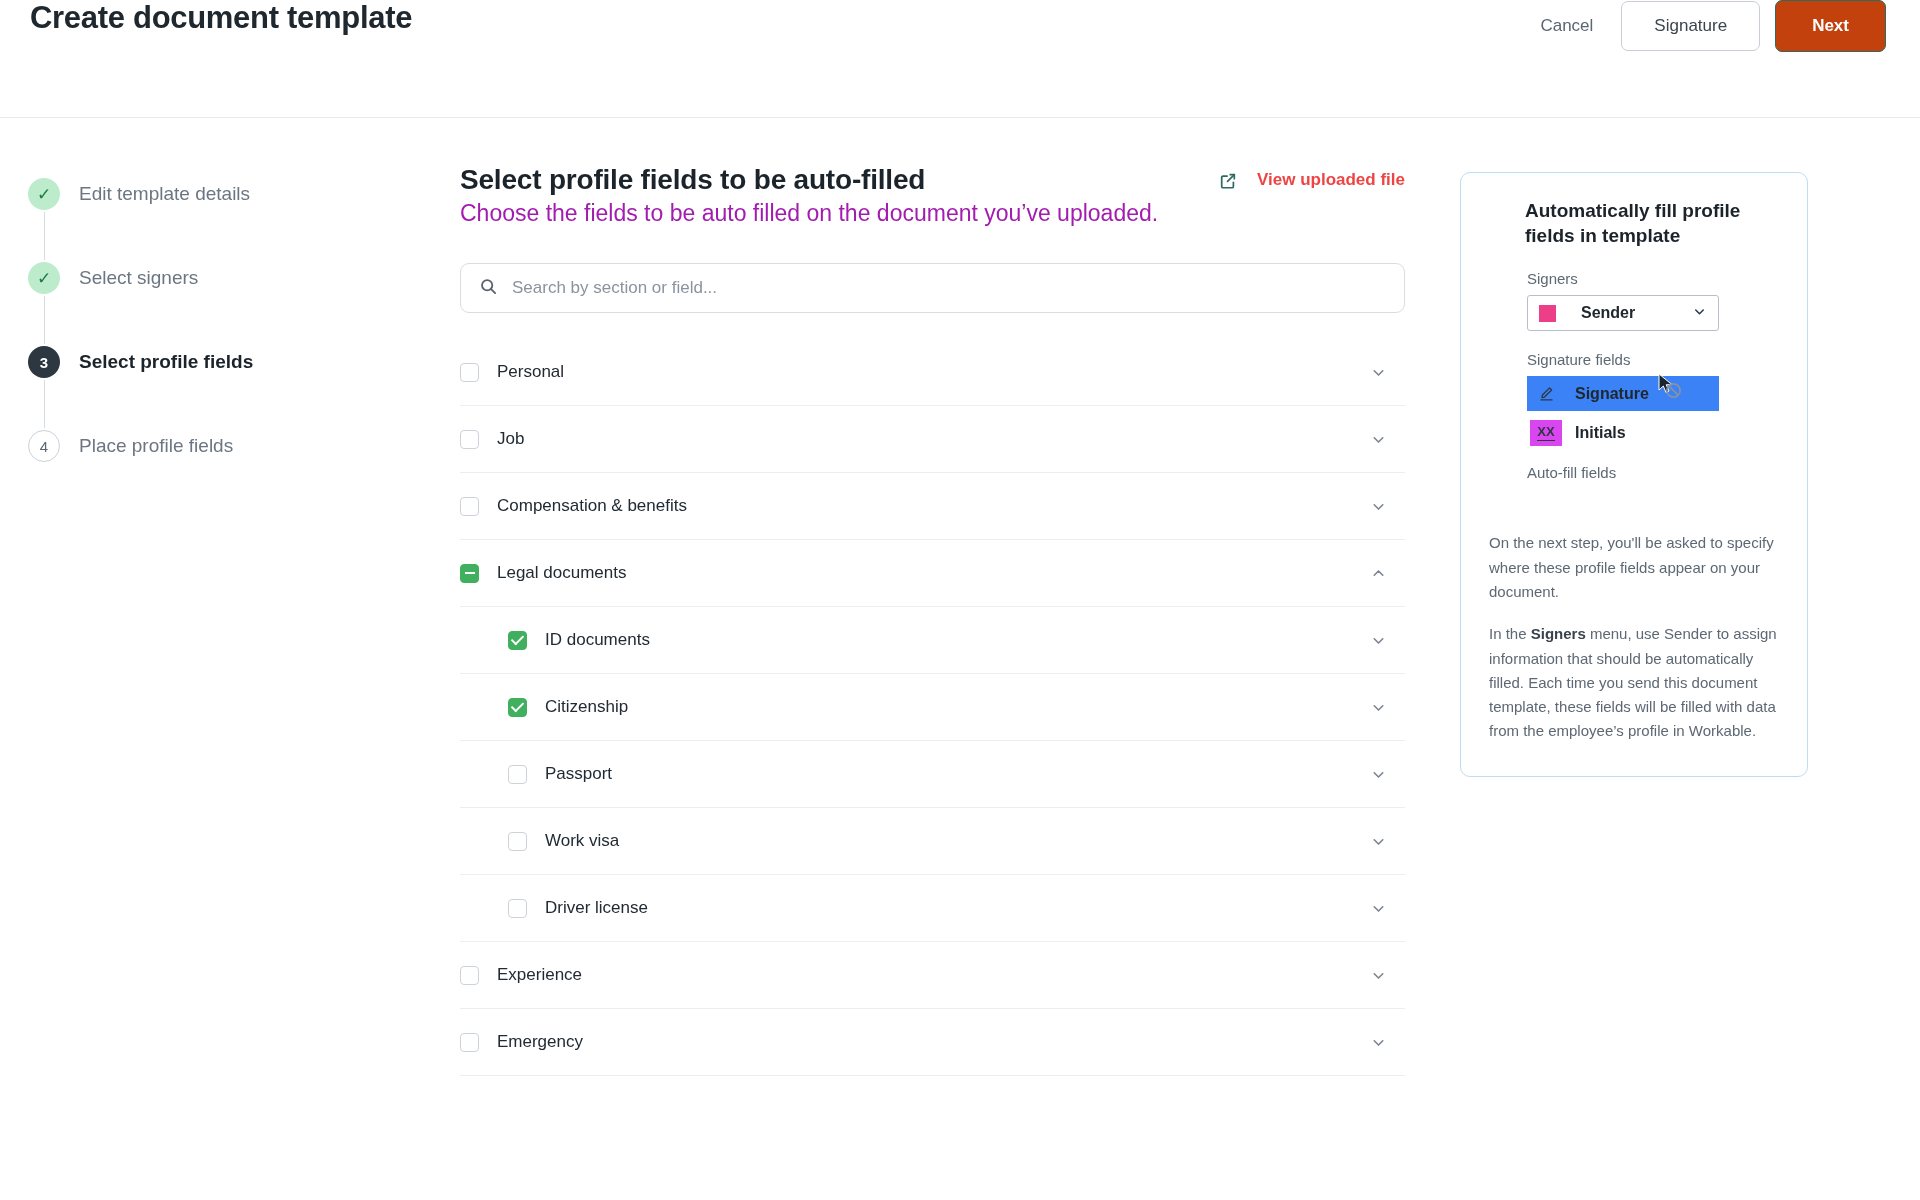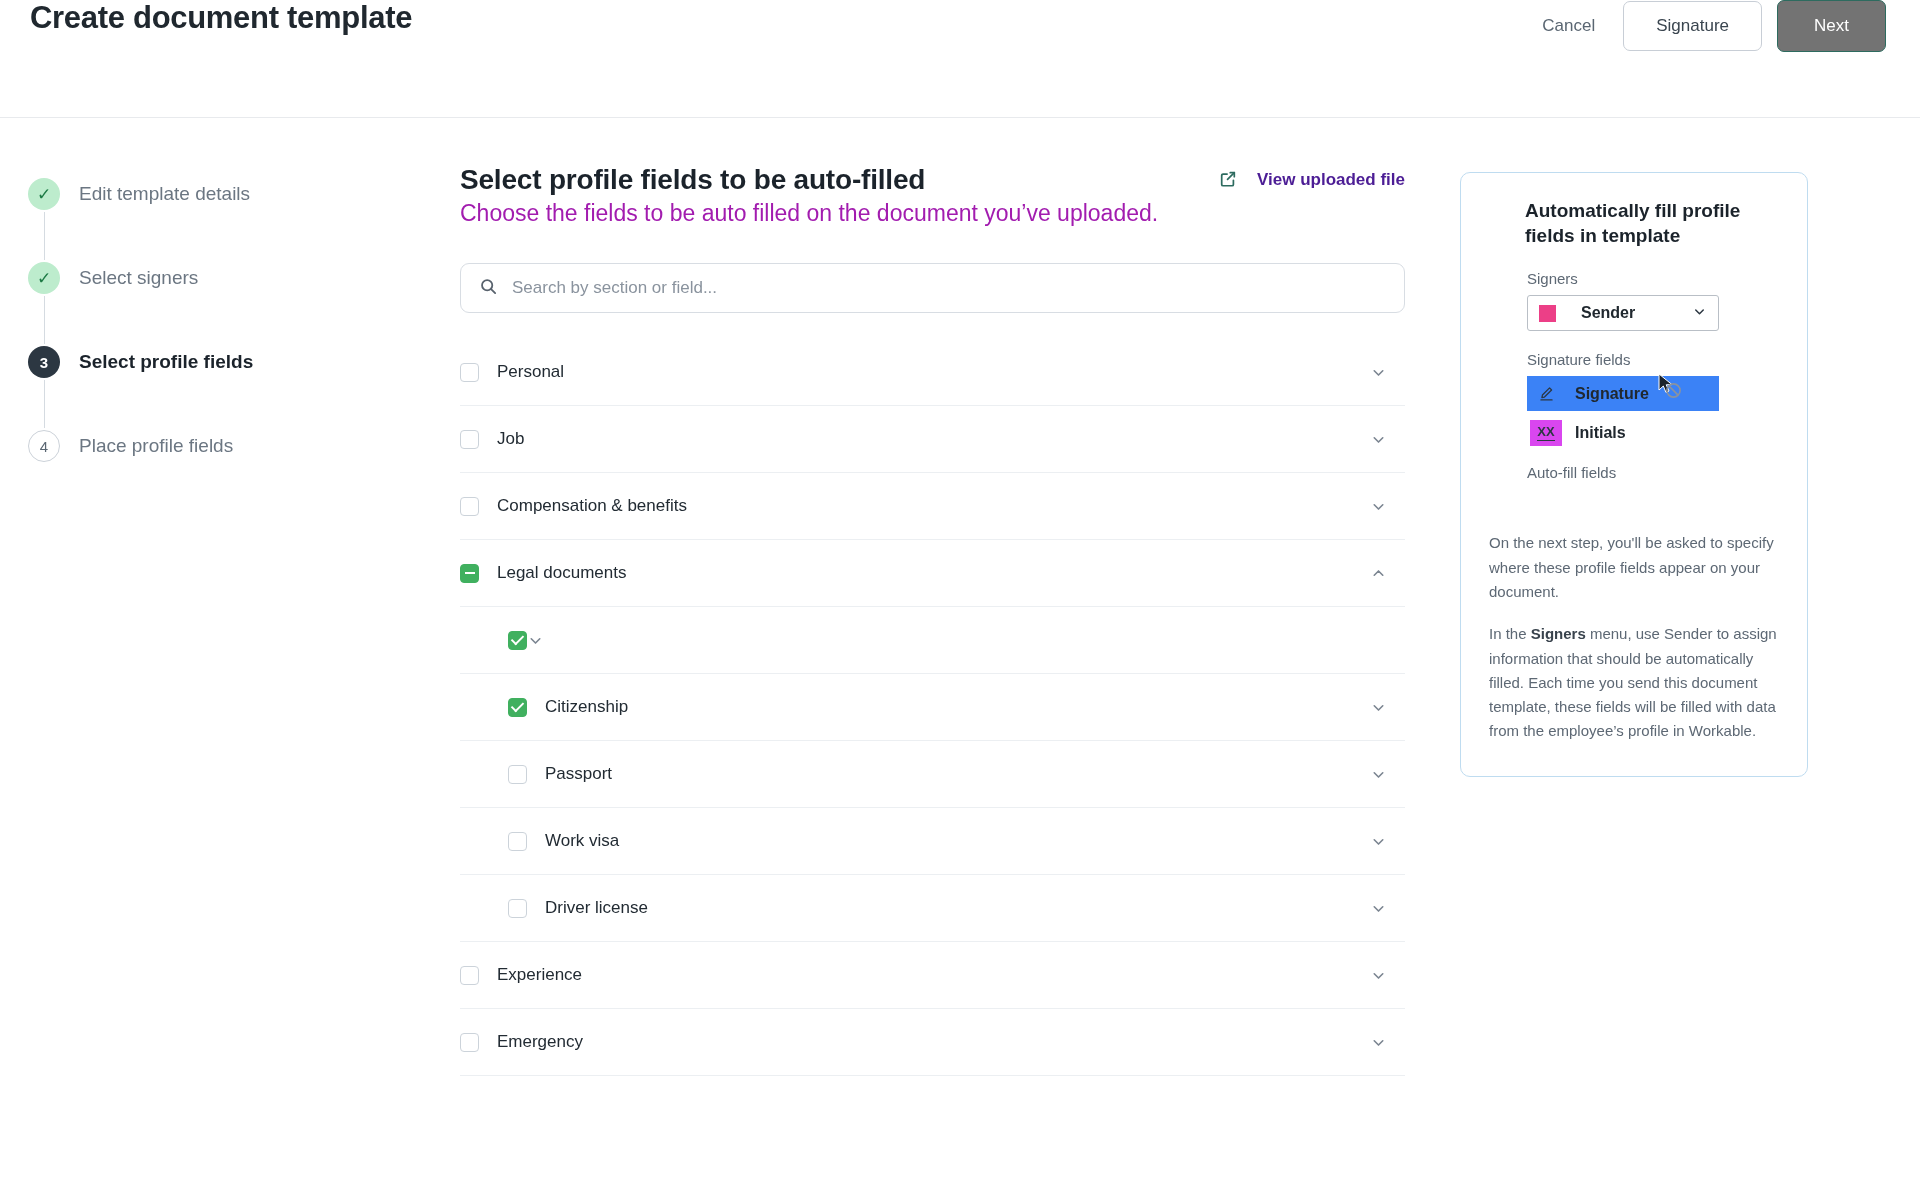--- a/index.html
+++ b/index.html
@@ -43,23 +43,23 @@
     background: #fff;
     border: 1px solid #c8ced6;
     border-radius: 7px;
     padding: 14px 32px;
     cursor: pointer;
     font-family: inherit;
     margin-left: 6px;
   }
   .btn-next {
     font-size: 17px;
-    font-weight: normal;
+    font-weight: bold;
     color: #ffffff;
-    background: #737373;
+    background: #c2410c;
     border: 1px solid #2d6b5f;
     border-radius: 7px;
     padding: 15px 36px;
     cursor: pointer;
     font-family: inherit;
     margin-left: 15px;
   }
 
   
   .page-body {
@@ -129,23 +129,23 @@
     color: #1b232b;
     letter-spacing: -0.2px;
   }
   .main-sub {
     margin-top: 4px;
     font-size: 23px;
     color: #a21caf;
   }
   .view-file-link {
     display: flex;
-    align-items: flex-start;
+    align-items: flex-end;
     gap: 20px;
-    color: #4c1d95;
+    color: #ef4444;
     font-size: 17px;
     font-weight: bold;
     text-decoration: none;
     cursor: pointer;
     padding-top: 6px;
     white-space: nowrap;
   }
   .view-file-link svg { display: block; }
 
   
@@ -433,20 +433,21 @@
           <span class="field-label">Legal documents</span>
           <span class="chev">
             <svg width="17" height="17" viewBox="0 0 20 20" fill="none" stroke="#7b8591" stroke-width="1.9" stroke-linecap="round" stroke-linejoin="round">
                 <path d="M5 12l5-5 5 5"></path>
               </svg>
           </span>
         </div>
 
         <div class="field-row nested">
           <span class="cbx checked"></span>
+          <span class="field-label">ID documents</span>
           <span class="chev">
             <svg width="17" height="17" viewBox="0 0 20 20" fill="none" stroke="#7b8591" stroke-width="1.9" stroke-linecap="round" stroke-linejoin="round">
                 <path d="M5 8l5 5 5-5"></path>
               </svg>
           </span>
         </div>
 
         <div class="field-row nested">
           <span class="cbx checked"></span>
           <span class="field-label">Citizenship</span>

